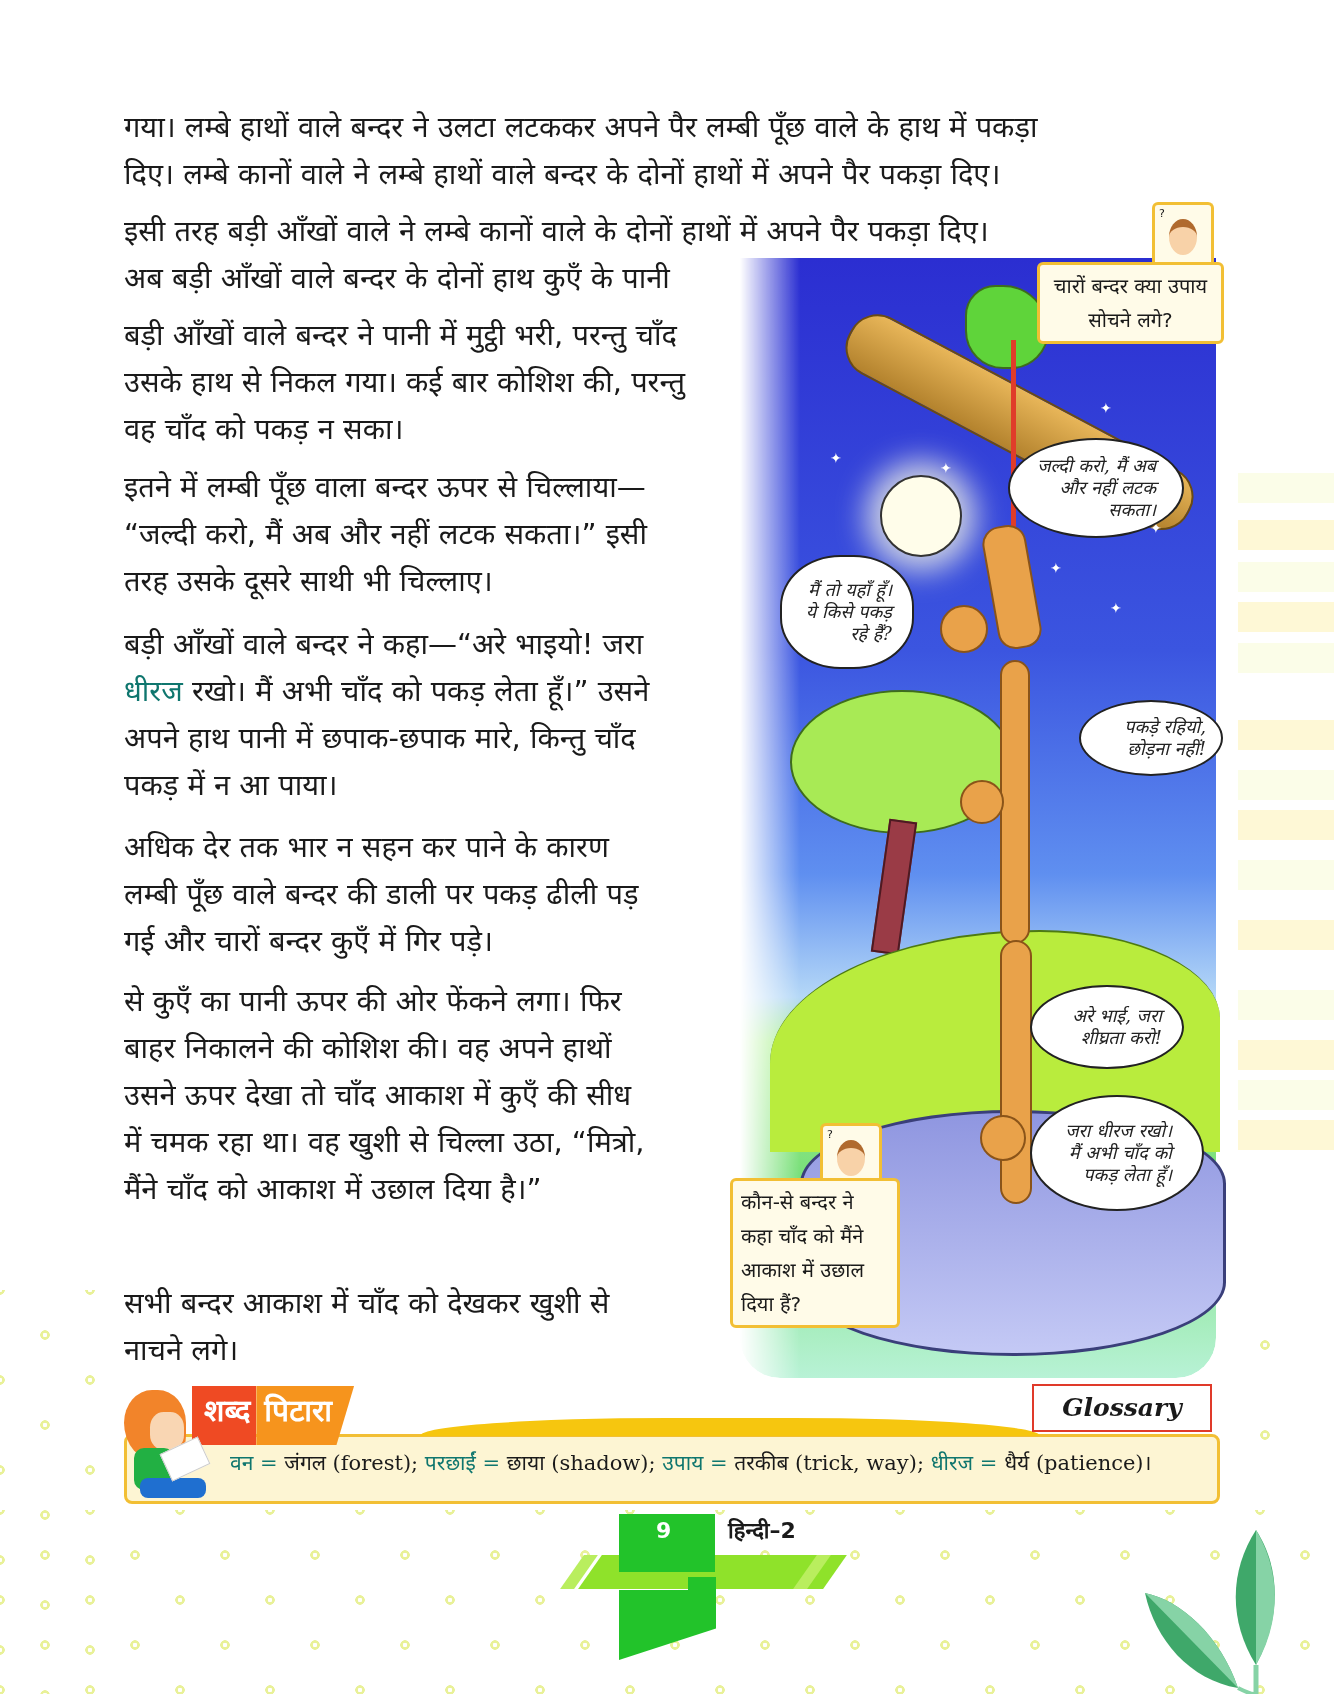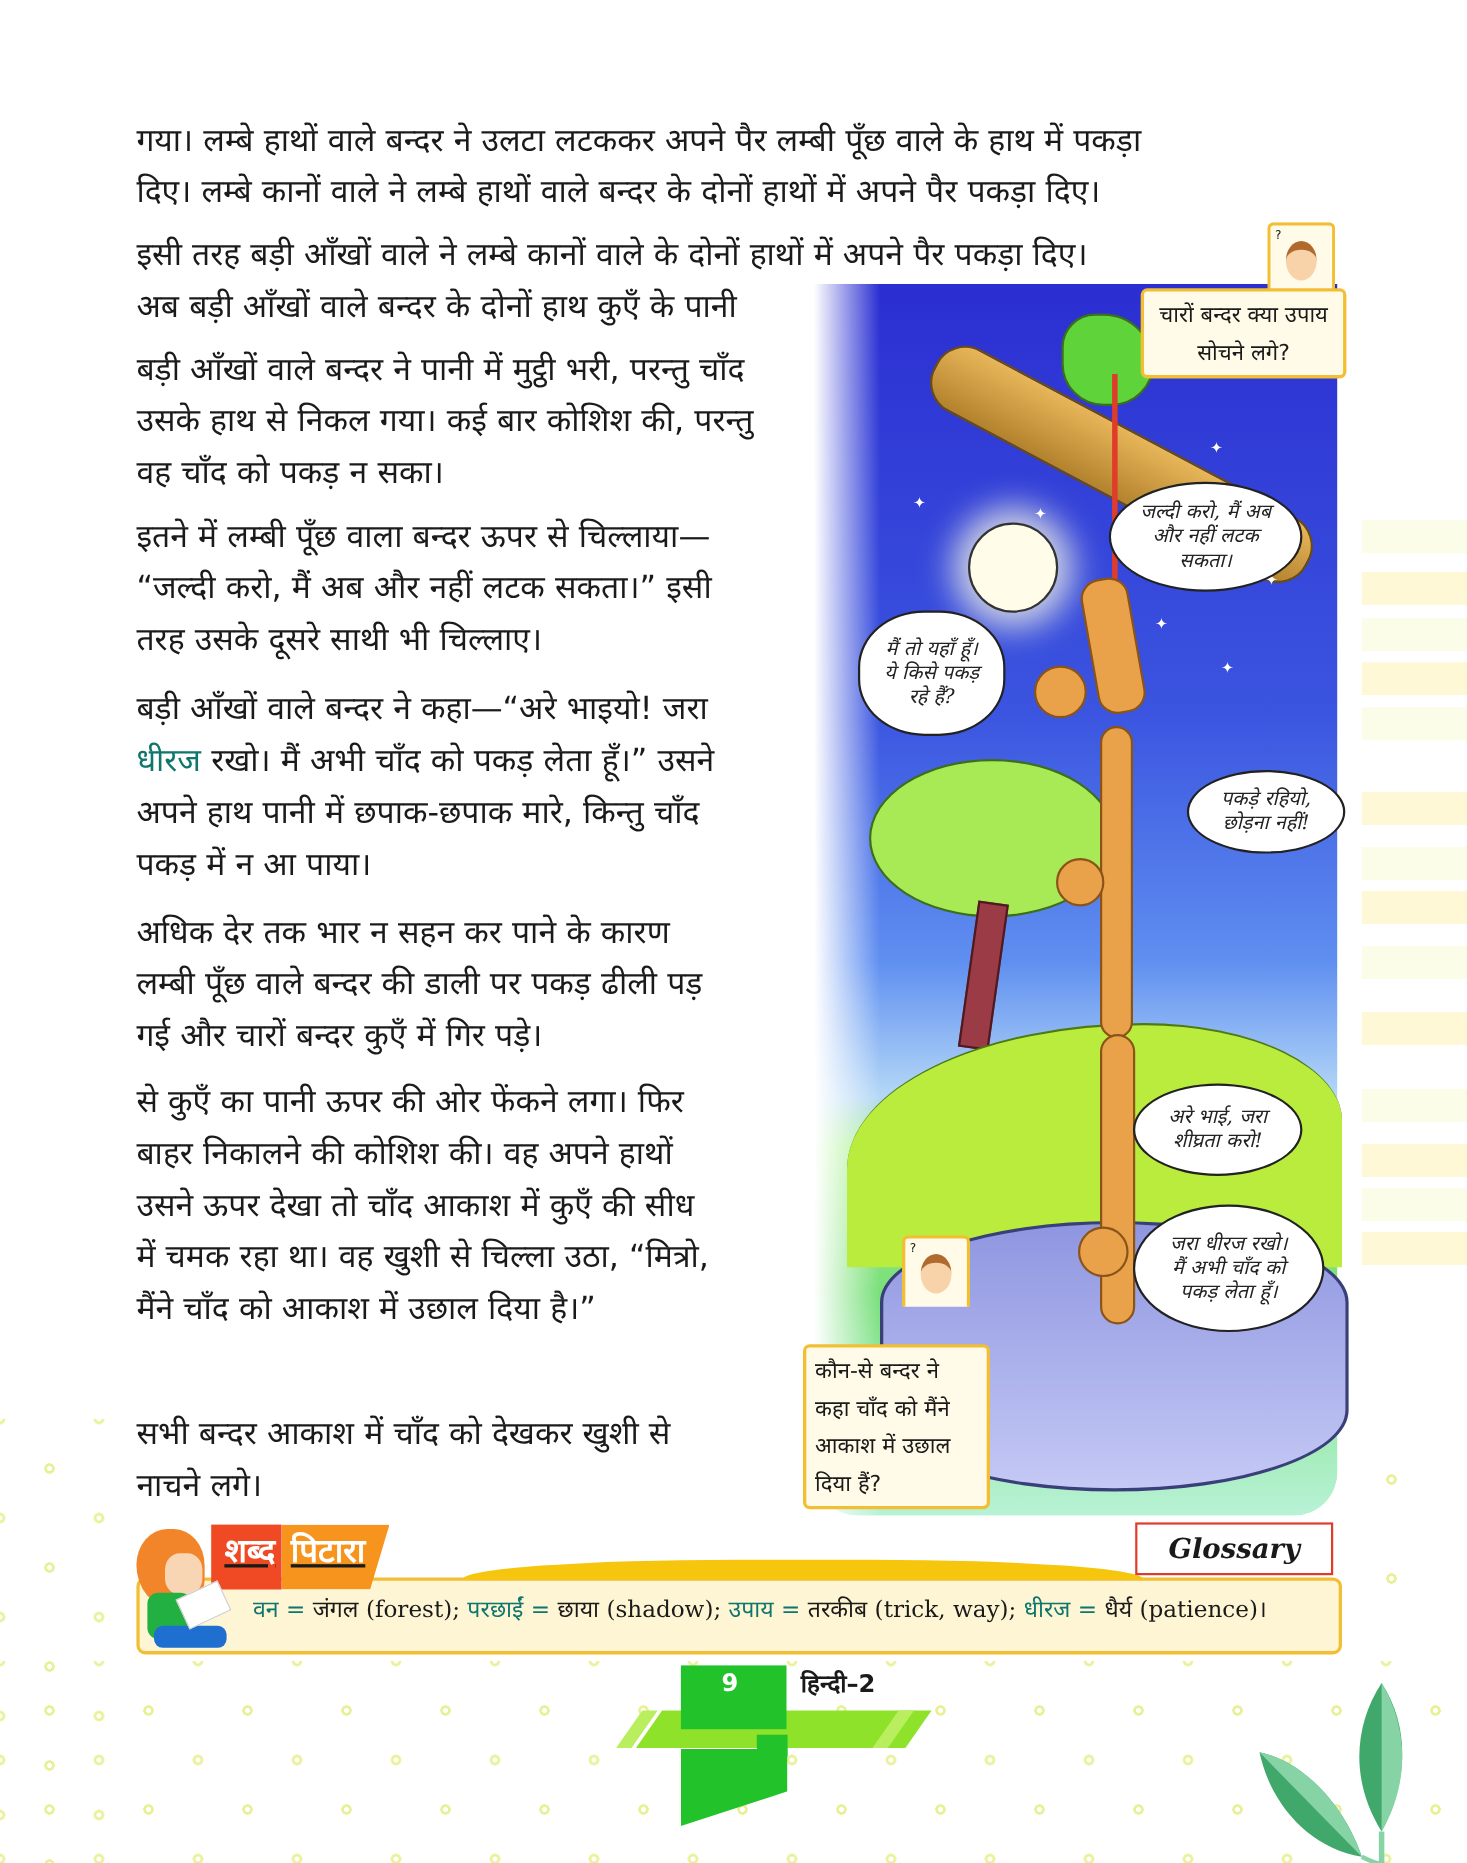--- a/index.html
+++ b/index.html
@@ -39,35 +39,34 @@
   .moon { position: absolute; left: 880px; top: 475px; width: 78px; height: 78px; border-radius: 50%; background: #fffdea; box-shadow: 0 0 30px 14px rgba(255,255,230,0.75); border: 2px solid #333; }
   .rope { position: absolute; left: 1000px; top: 300px; width: 5px; height: 250px; background: #e03c2a; }
   .monkey { position: absolute; background: #e9a24a; border: 2px solid #8a5419; border-radius: 18px; }
   .bush { position: absolute; background: #a8ea55; border: 2px solid #3e6d1c; border-radius: 50%; }
   .trunk { position: absolute; background: #9a3b46; border: 2px solid #4d1a22; }
   .well { position: absolute; left: 800px; top: 1110px; width: 420px; height: 240px; border: 3px solid #3a3f7a; border-radius: 50% / 30%; background: linear-gradient(#8f96e0, #c4c9f5); }
   .star { position: absolute; color: #ffffff; font-size: 14px; }
   .bubble {
     position: absolute; background: #fff; border: 2.5px solid #222; border-radius: 50%;
     font-family: "DejaVu Serif", serif; font-style: italic; font-size: 18px; line-height: 22px;
-    text-align: center; display: flex; align-items: center; justify-content: center; color: #222;
+    text-align: right; display: flex; align-items: center; justify-content: center; color: #222;
   }
   .qbox {
     position: absolute; background: #fffbe8; border: 3px solid #f2bf34; border-radius: 6px;
     font-size: 20px; line-height: 34px; padding: 4px 8px; color: #1a1a1a;
   }
   .kid { position: absolute; width: 56px; height: 62px; background: #fffbe8; border: 3px solid #f2bf34; border-bottom: none; border-radius: 6px 6px 0 0; }
   .kid .face { position: absolute; left: 14px; top: 14px; width: 28px; height: 28px; border-radius: 50%; background: #f8d2a8; border-top: 8px solid #b06a2e; }
   .kid .q { position: absolute; left: 4px; top: 2px; font-size: 11px; }
 
   
   .glossary-title {
     position: absolute; left: 192px; top: 1386px; height: 59px; width: 240px;
     display: flex;
-    text-decoration: underline;
   }
   .gt1 { background: #ef4a23; color: #fff; font-size: 30px; font-weight: bold; padding: 0 6px 0 12px; line-height: 50px; }
   .gt2 { background: #f6941d; color: #fff; font-size: 30px; font-weight: bold; padding: 0 22px 0 8px; line-height: 50px; clip-path: polygon(0 0, 100% 0, 82% 100%, 0 100%); }
   .glossary-wave { position: absolute; left: 420px; top: 1418px; width: 620px; height: 18px; background: #f6c60f; border-radius: 40% 40% 0 0 / 100% 100% 0 0; }
   .glossary-box {
     position: absolute; left: 124px; top: 1434px; width: 1090px; height: 64px;
     background: #fdf5d3; border: 3px solid #f2bf34; border-radius: 8px;
   }
   .glossary-text { position: absolute; left: 230px; top: 1448px; font-family: "DejaVu Serif", serif; font-size: 21px; white-space: nowrap; }
   .glossary-en {
@@ -163,21 +162,21 @@
   <span class="q">?</span>
   <span class="face"></span>
 </div>
 <div class="qbox" style="left:1037px;top:262px;width:165px;text-align:center;">
   <span>चारों बन्दर क्या उपाय सोचने लगे?</span>
 </div>
 <div class="kid" style="left:820px;top:1123px;">
   <span class="q">?</span>
   <span class="face"></span>
 </div>
-<div class="qbox" style="left:730px;top:1178px;width:148px;margin-top:44px;">
+<div class="qbox" style="left:730px;top:1178px;width:148px;">
   <span>कौन-से बन्दर ने कहा चाँद को मैंने आकाश में उछाल दिया हैं?</span>
 </div>
 
 <div class="para" style="top:104px;">
   <span class="line">गया। लम्बे हाथों वाले बन्दर ने उलटा लटककर अपने पैर लम्बी पूँछ वाले के हाथ में पकड़ा</span>
   <span class="line">दिए। लम्बे कानों वाले ने लम्बे हाथों वाले बन्दर के दोनों हाथों में अपने पैर पकड़ा दिए।</span>
 </div>
 <div class="para" style="top:208px;">
   <span class="line">इसी तरह बड़ी आँखों वाले ने लम्बे कानों वाले के दोनों हाथों में अपने पैर पकड़ा दिए।</span>
   <span class="line" style="width:620px;overflow:hidden;">अब बड़ी आँखों वाले बन्दर के दोनों हाथ कुएँ के पानी</span>

